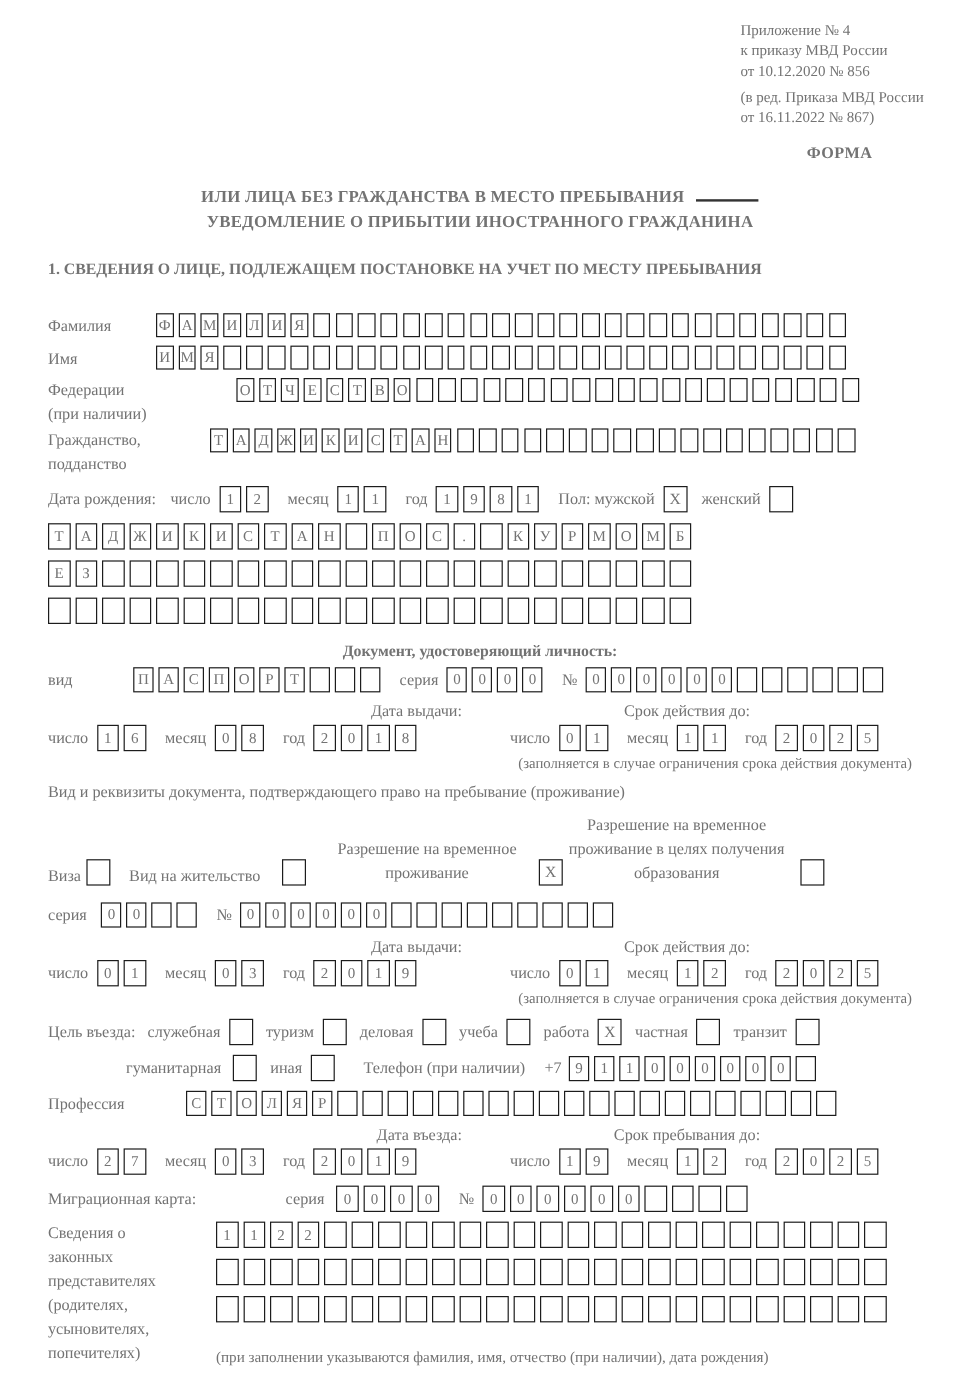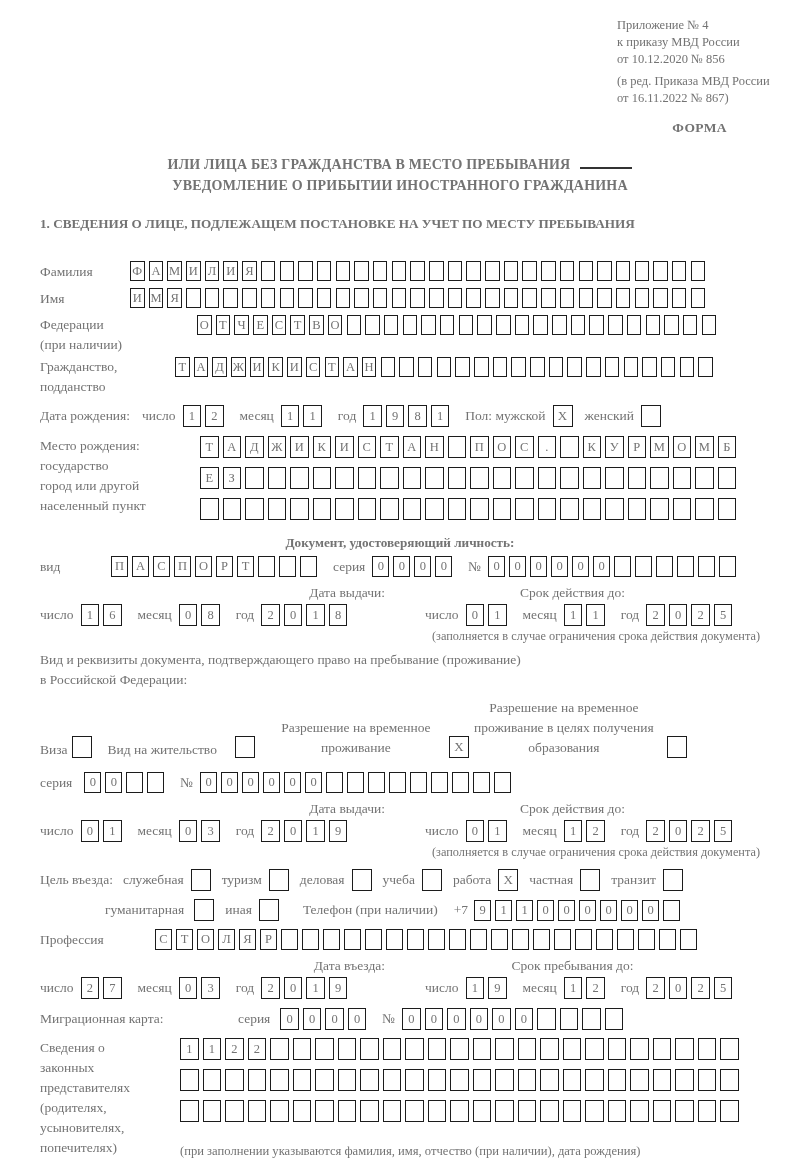--- a/index.html
+++ b/index.html
@@ -246,26 +246,20 @@
         <span class="cell">8</span>
         <span class="cell">1</span>
       </span>
     <span class="mlbl">Пол: мужской</span>
     <span class="checkbox">X</span>
     <span class="mlbl">женский</span>
     <span class="checkbox"></span>
   </div>
 
   <div class="row" style="margin-top:9px;">
-    <div class="lbl lbl2 w160">
-      <div>Место рождения:</div>
-      <div>государство</div>
-      <div>город или другой</div>
-      <div>населенный пункт</div>
-    </div>
     <div class="stackrows">
       <div class="cells lg">
           <span class="cell">Т</span>
           <span class="cell">А</span>
           <span class="cell">Д</span>
           <span class="cell">Ж</span>
           <span class="cell">И</span>
           <span class="cell">К</span>
           <span class="cell">И</span>
           <span class="cell">С</span>
@@ -423,23 +417,20 @@
           <span class="cell">2</span>
           <span class="cell">5</span>
         </span>
     </div>
   </div>
   <div class="note-right">(заполняется в случае ограничения срока действия документа)</div>
 
   <div class="row" style="margin-top:8px;">
     <div>Вид и реквизиты документа, подтверждающего право на пребывание (проживание)</div>
   </div>
-  <div class="row" style="margin-top:4px;">
-    <div>в Российской Федерации:</div>
-  </div>
 
   <div class="row permit-row">
     <span>Виза</span>
     <span class="checkbox" style="margin-left:4px;"></span>
     <span style="margin-left:16px;">Вид на жительство</span>
     <span class="checkbox" style="margin-left:18px;"></span>
     <span class="opt2">Разрешение на временное проживание</span>
     <span class="checkbox">X</span>
     <span class="opt3">Разрешение на временное проживание в целях получения образования</span>
     <span class="checkbox"></span>

